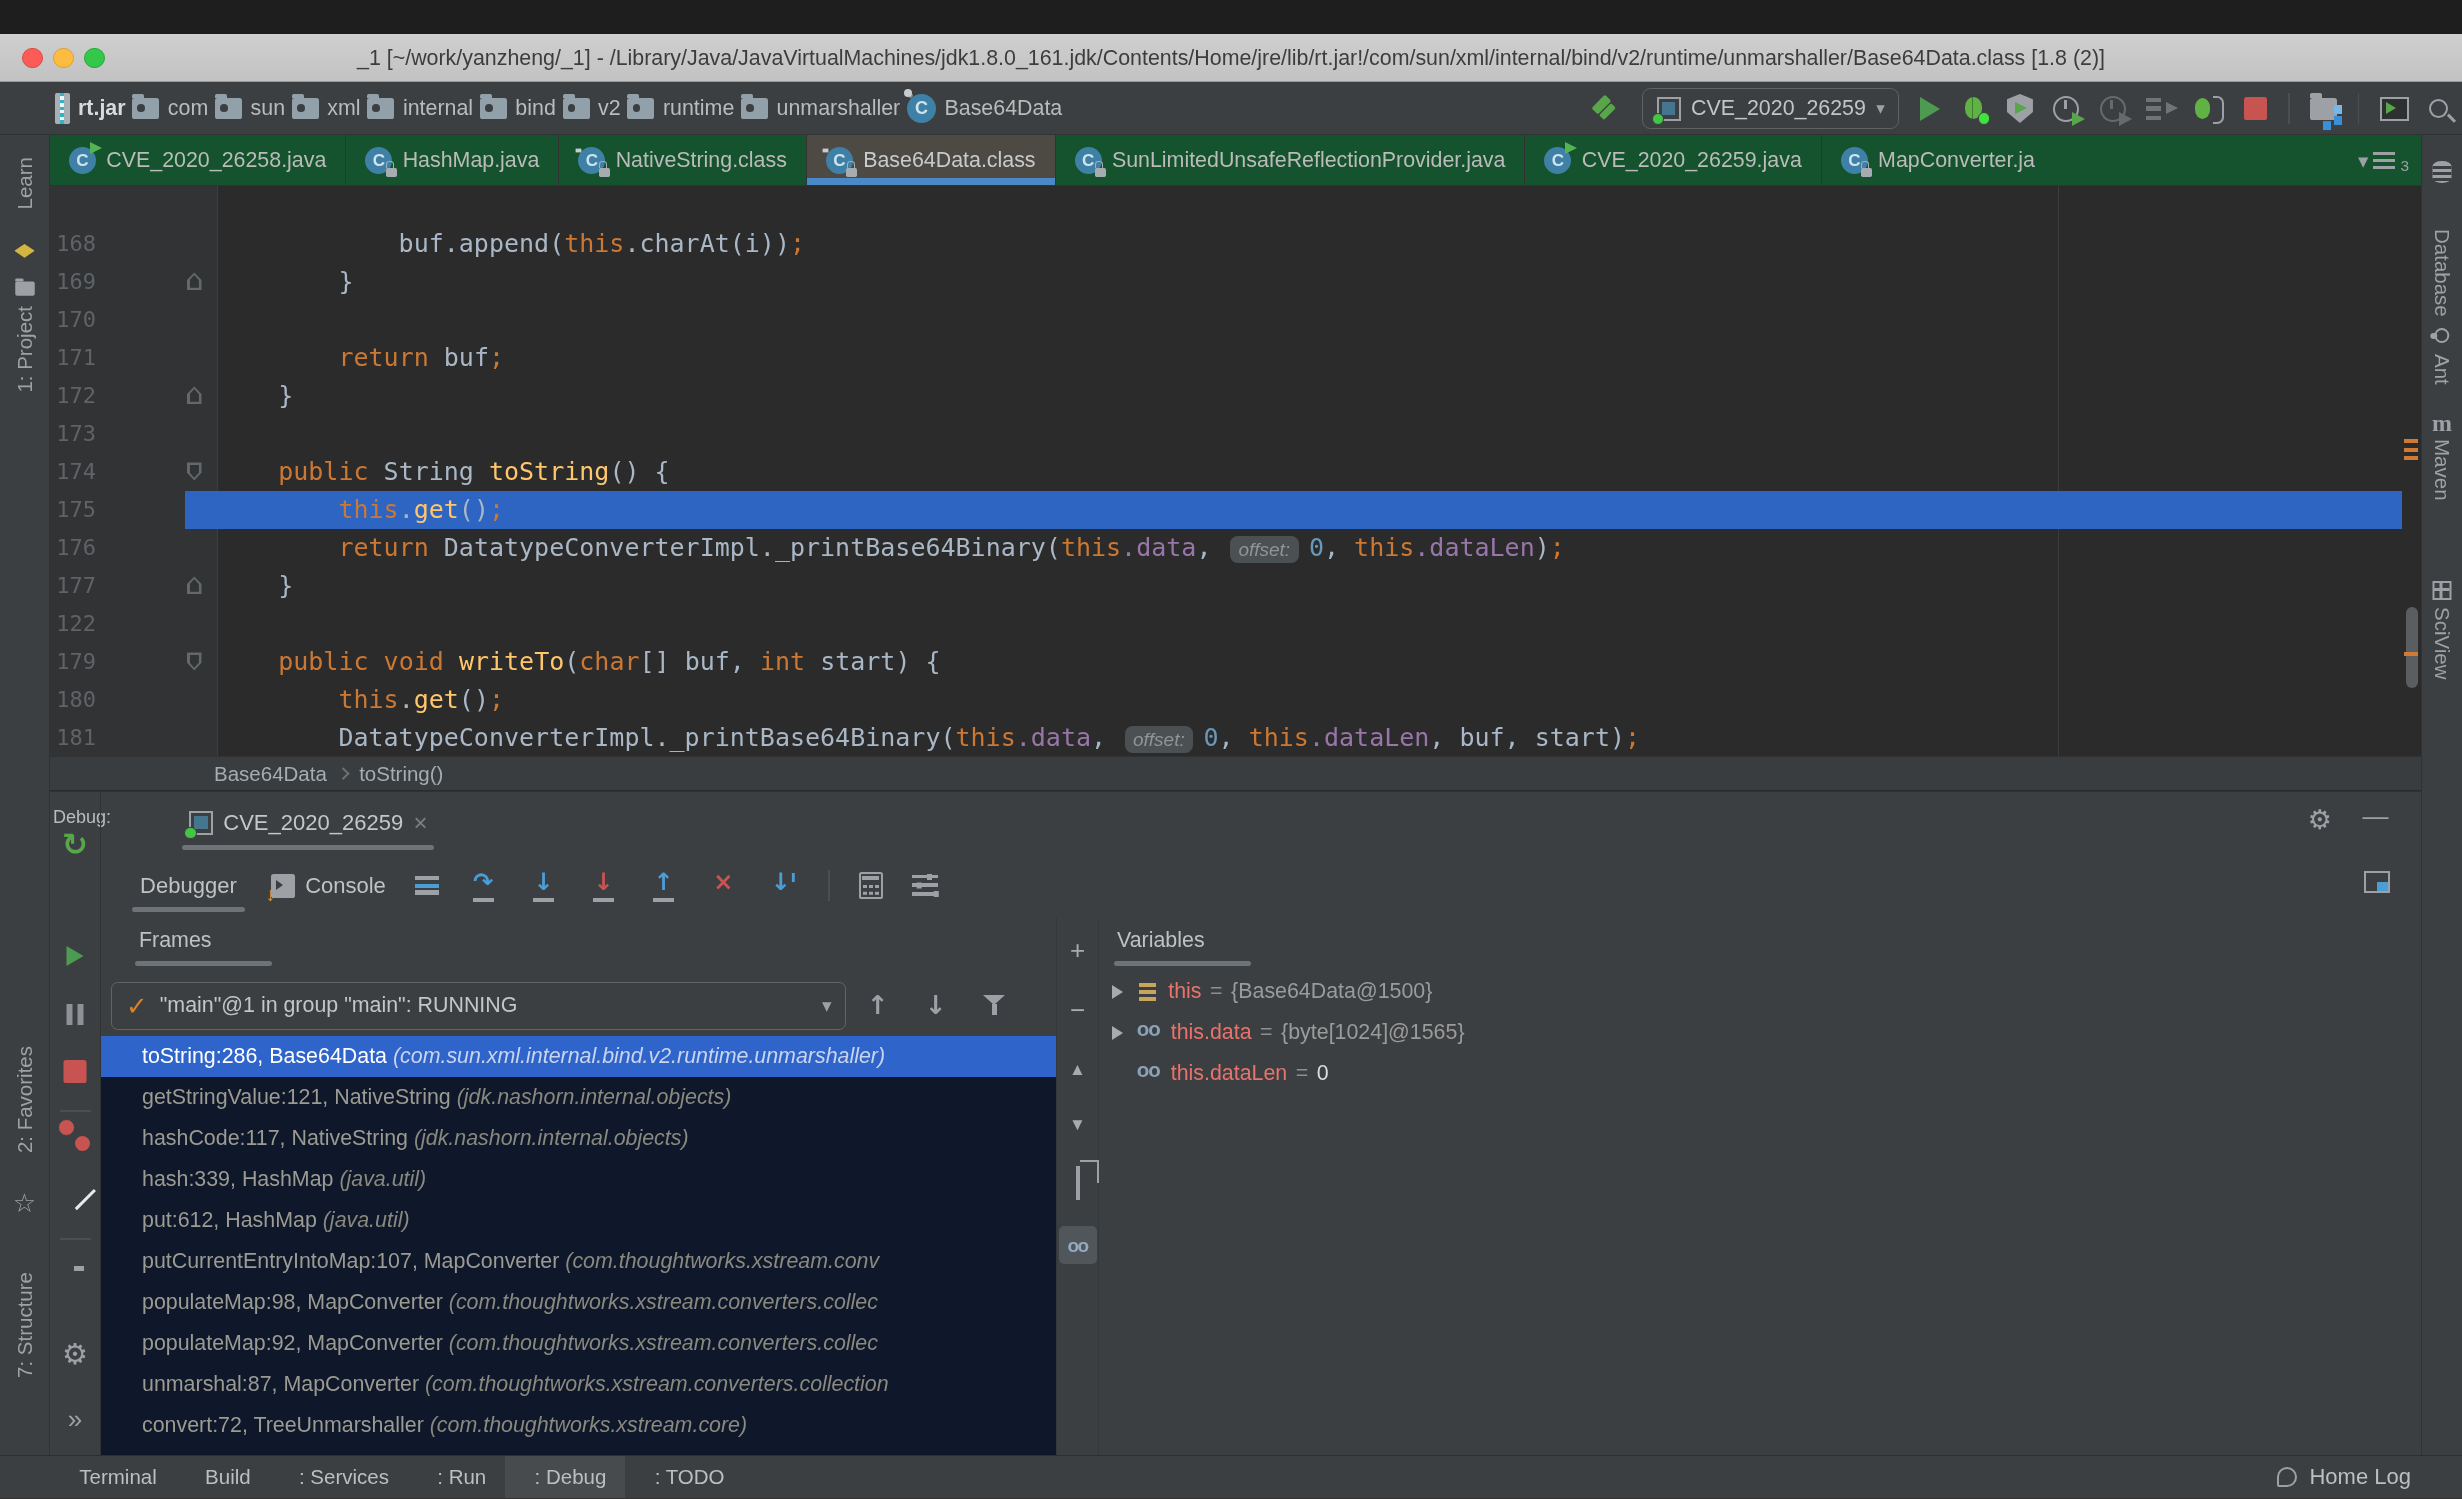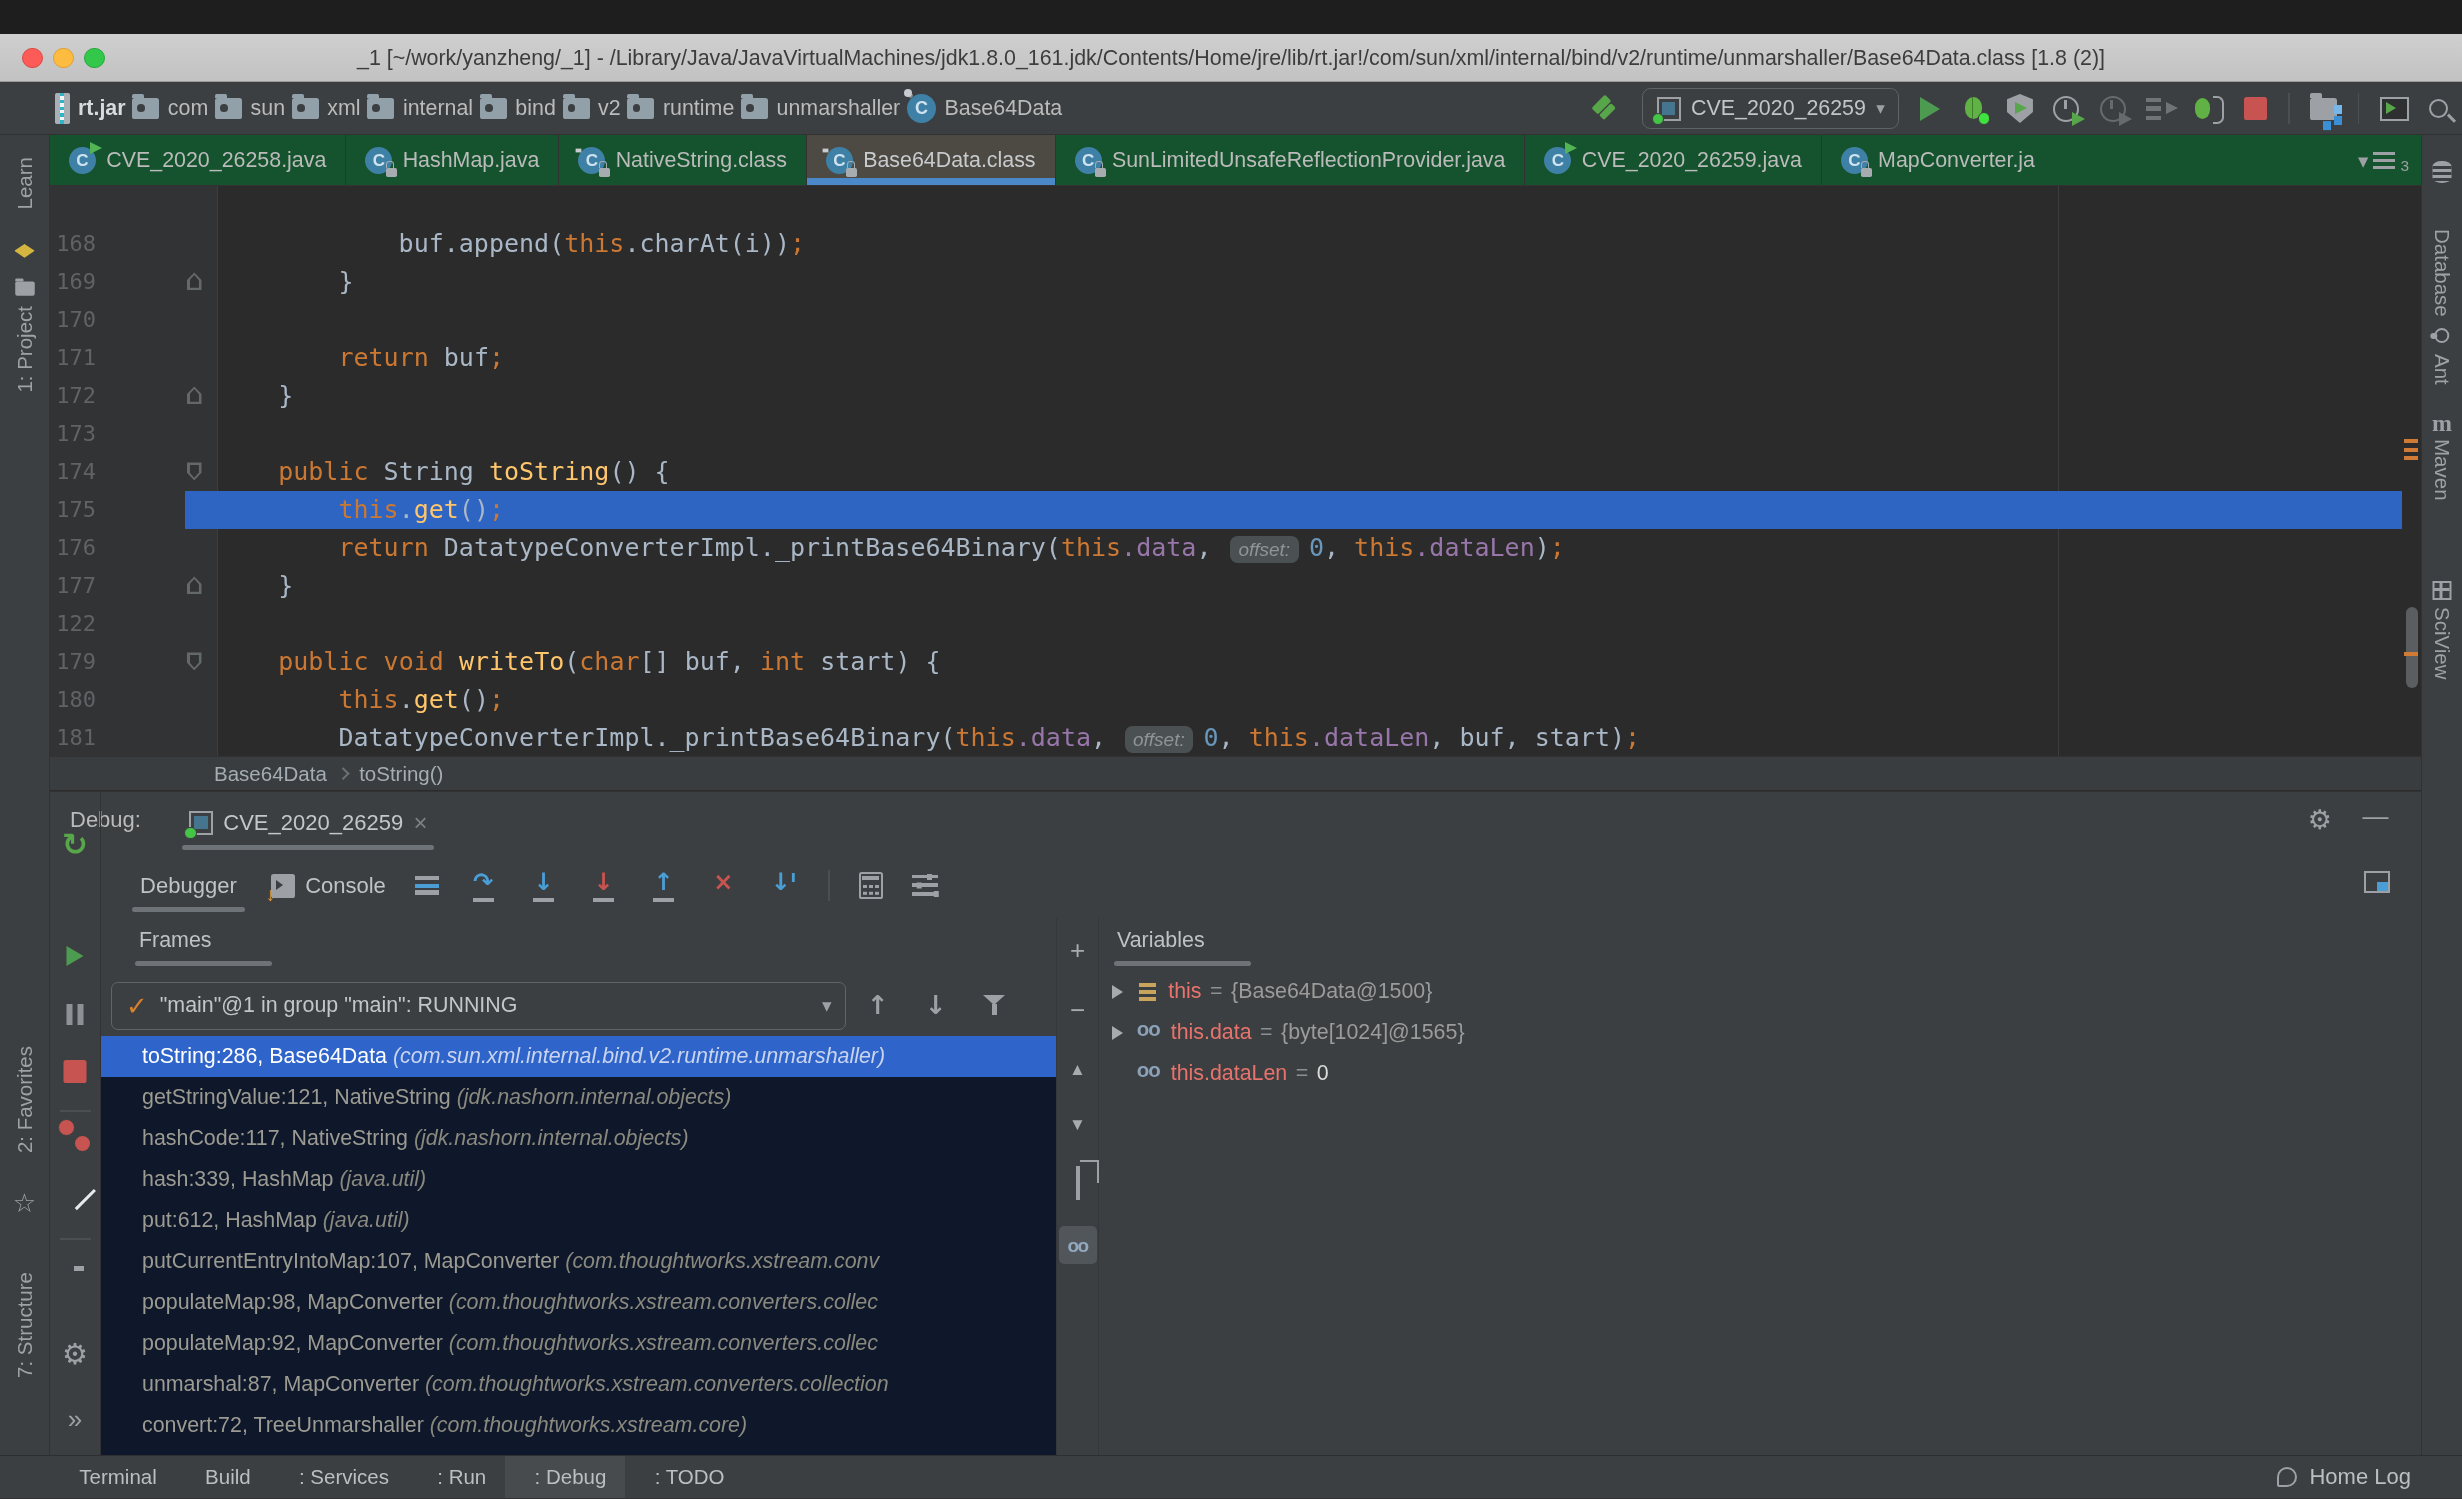--- a/index.html
+++ b/index.html
@@ -119,21 +119,21 @@
   .smark{position:absolute;right:3.4px;width:13.7px;height:4.3px;background:#d07b35;}
 
   
   .crumbbar{position:absolute;left:50px;top:722px;right:41px;height:34px;background:#3a3d3f;border-top:0.9px solid #323232;
     display:flex;align-items:center;padding-left:164px;gap:6.8px;font-size:20.5px;color:#a4adb3;}
   .crumbbar .chev{border-color:#6d7073;margin:0 5.1px;}
 
   
   .debugpanel{position:absolute;left:50px;top:757px;right:41px;bottom:79px;background:#3c3f41;border-top:0.9px solid #323232;}
   .dbg-header{position:absolute;left:0;top:0;right:0;height:62px;}
-  .dbg-label{position:absolute;left:20px;top:15.4px;font-size:22px;color:#bbbbbb;}
+  .dbg-label{position:absolute;left:3px;top:15.4px;font-size:18px;color:#bbbbbb;}
   .dbg-session{position:absolute;left:127px;top:8.5px;display:flex;align-items:center;gap:10.3px;font-size:22px;color:#c4c7c9;padding:0 12px;height:44px;}
   .dbg-session::after{content:"";position:absolute;left:5.1px;right:5.1px;bottom:-5.1px;height:5.1px;background:#6e7378;border-radius:2.6px;}
   .dbg-close{color:#7c8084;font-size:24px;}
   .dbg-gear{position:absolute;right:89px;top:12px;font-size:27px;color:#9da0a4;font-family:"DejaVu Sans",sans-serif;}
   .dbg-min{position:absolute;right:32.5px;top:8.5px;font-size:26px;color:#9da0a4;}
 
   .dbg-steps{position:absolute;left:51px;top:62px;right:0;height:63px;display:flex;align-items:center;gap:29px;}
   .dtab{position:relative;font-size:22px;color:#c0c3c5;padding:0 5.1px;margin-left:34px;}
   .dtab.sel::after{content:"";position:absolute;left:-3.4px;right:-3.4px;bottom:-13.7px;height:5.1px;background:#6e7378;border-radius:2.6px;}
   .dtab2{display:flex;align-items:center;gap:10.3px;font-size:22px;color:#c0c3c5;}

